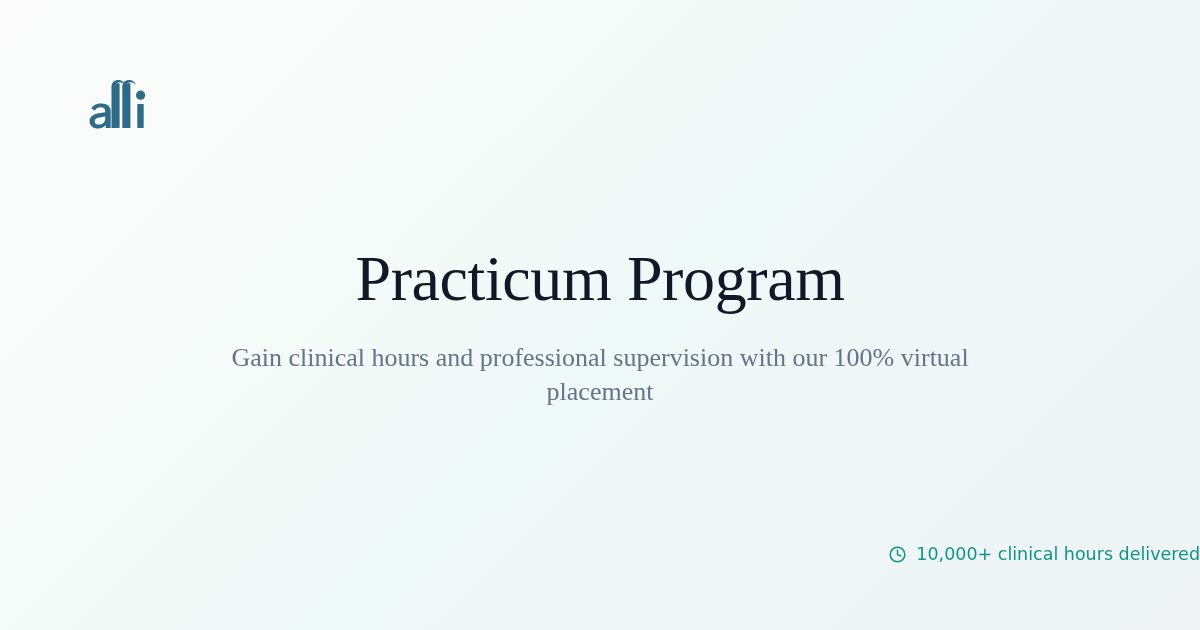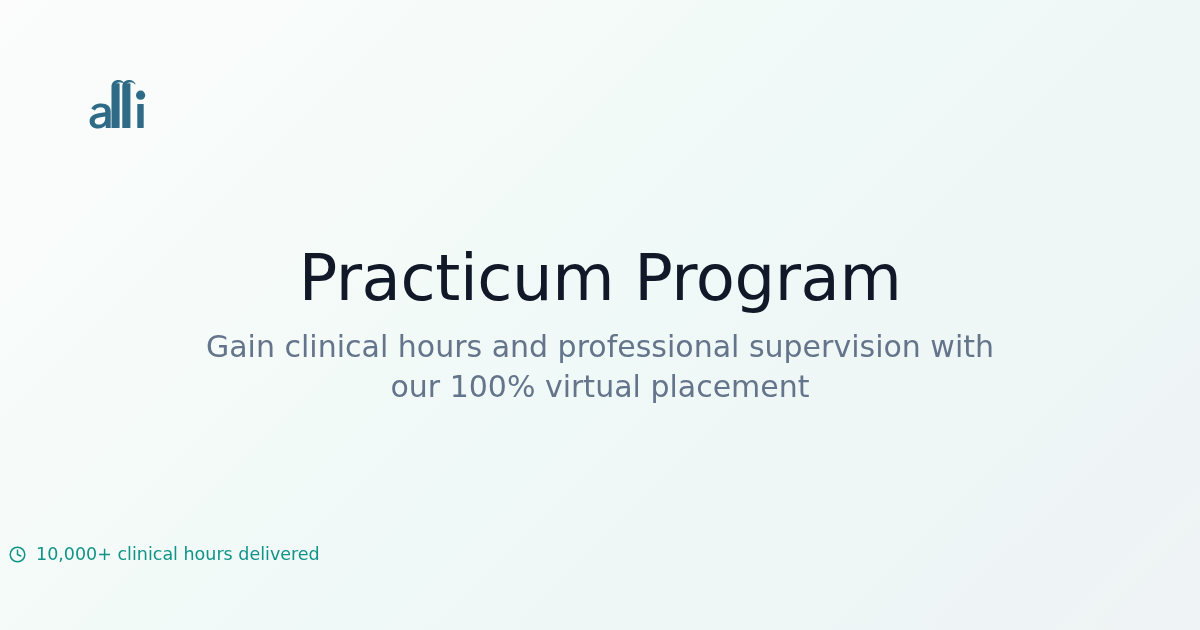--- a/index.html
+++ b/index.html
@@ -53,52 +53,52 @@
 
   
   .hero {
     position: absolute;
     left: 0;
     right: 0;
     top: 243px;
     text-align: center;
     padding: 0 90px;
     box-sizing: border-box;
+    font-family: Liberation Serif, serif;
   }
 
   .hero-title {
     margin: 0;
     font-size: 64px;
     line-height: 1.12;
     font-weight: 400;
     letter-spacing: -0.4px;
     color: #111827;
   }
 
   .hero-subtitle {
-    margin: 12px auto 0;
+    margin: 26px auto 0;
     max-width: 790px;
-    font-size: 30px;
+    font-size: 26px;
     line-height: 1.33;
     font-weight: 400;
     color: #64748b;
   }
 
   
   .stats {
     position: absolute;
     left: 0;
     right: 0;
     top: 545px;
     display: flex;
-    justify-content: space-between;
+    justify-content: flex-end;
     align-items: center;
     gap: 42px;
     color: #109488;
-    padding-left: 8px;
   }
 
   .stat {
     display: flex;
     align-items: center;
     gap: 9px;
     white-space: nowrap;
   }
 
   .stat-icon {

